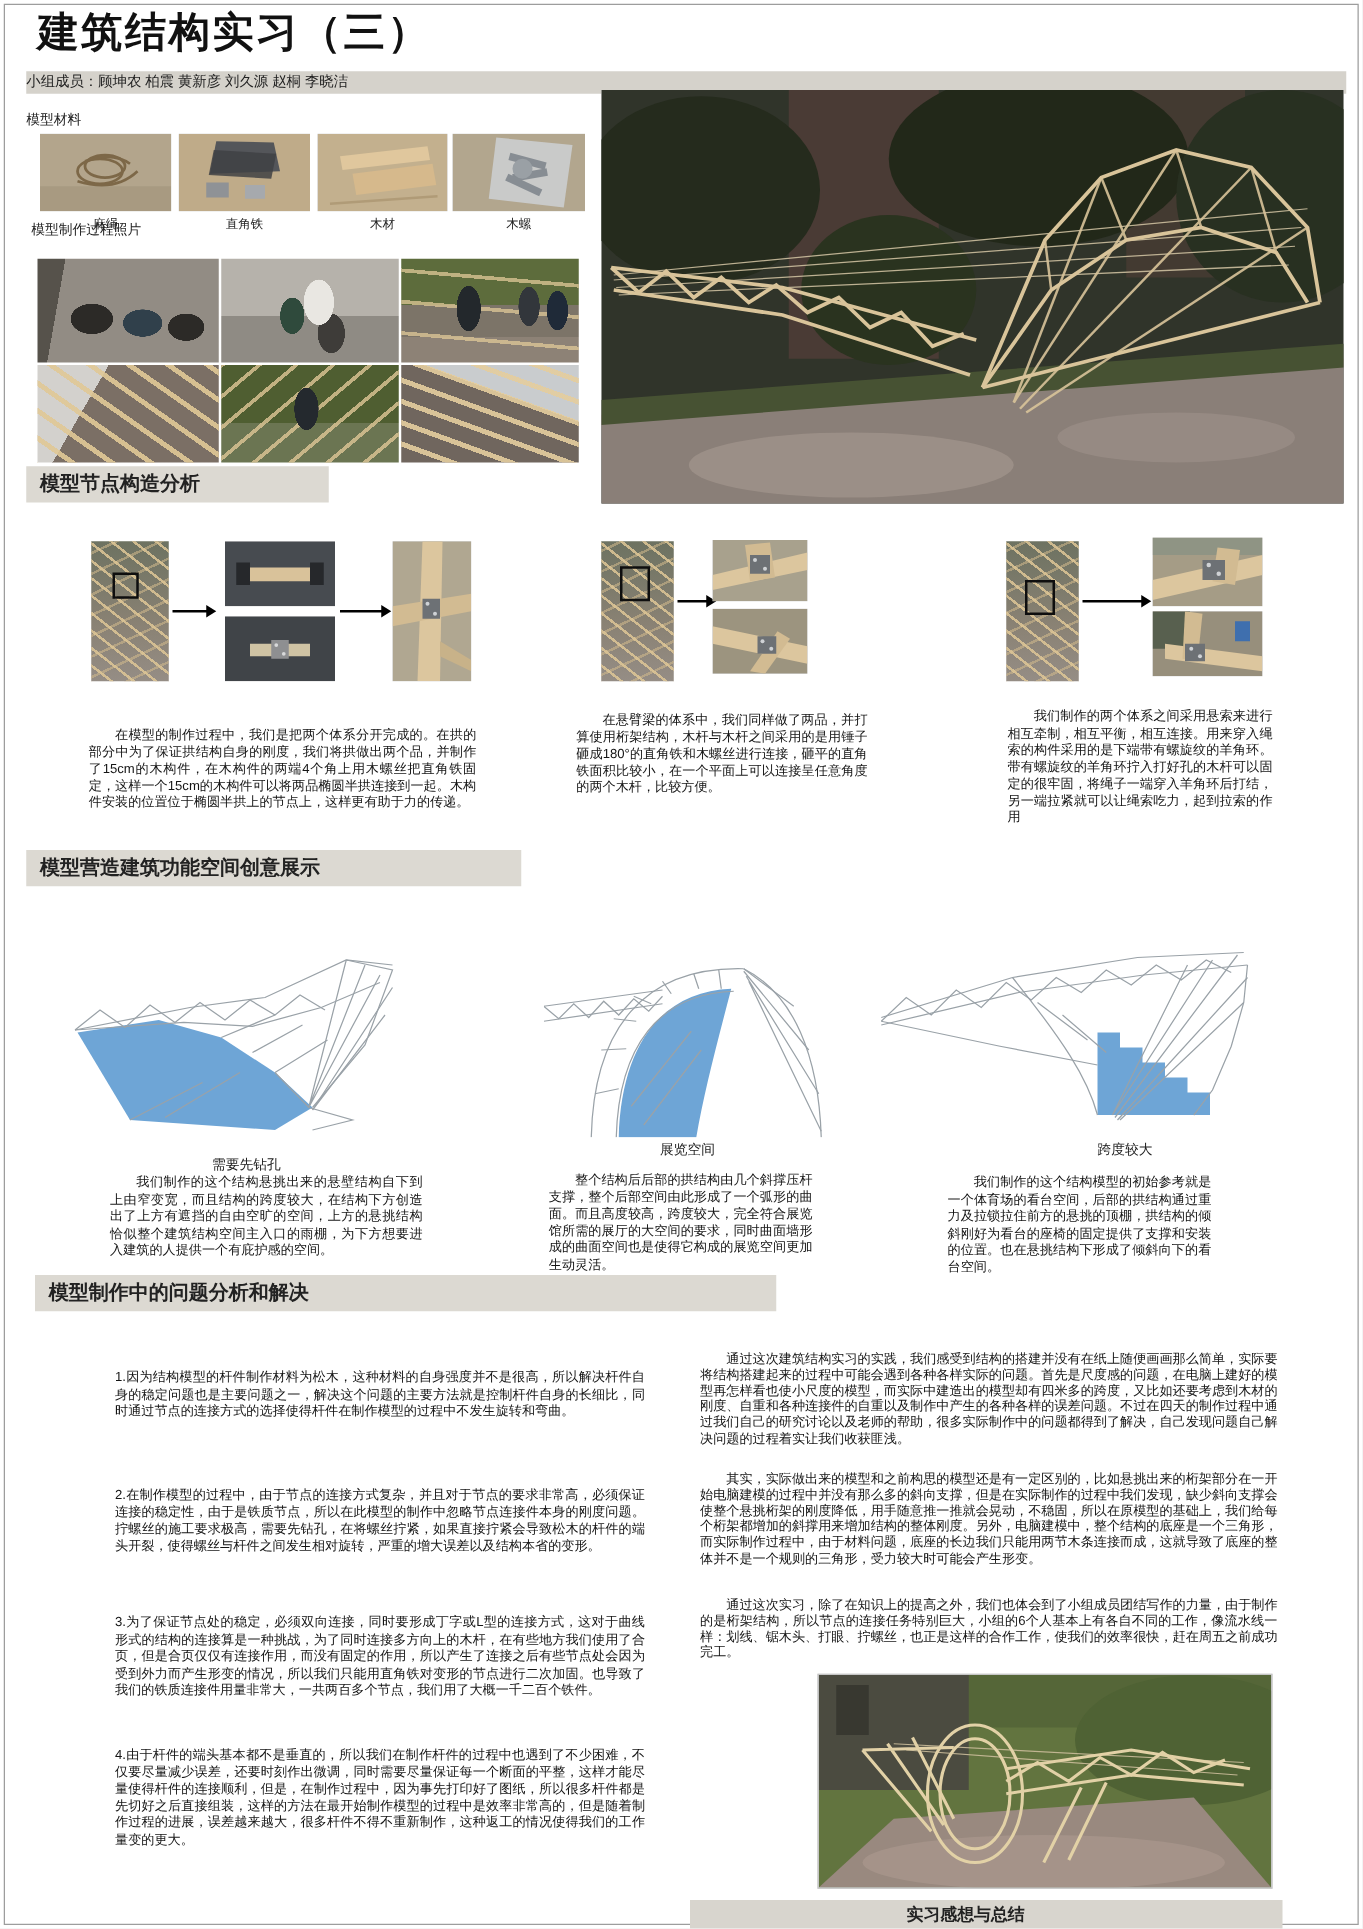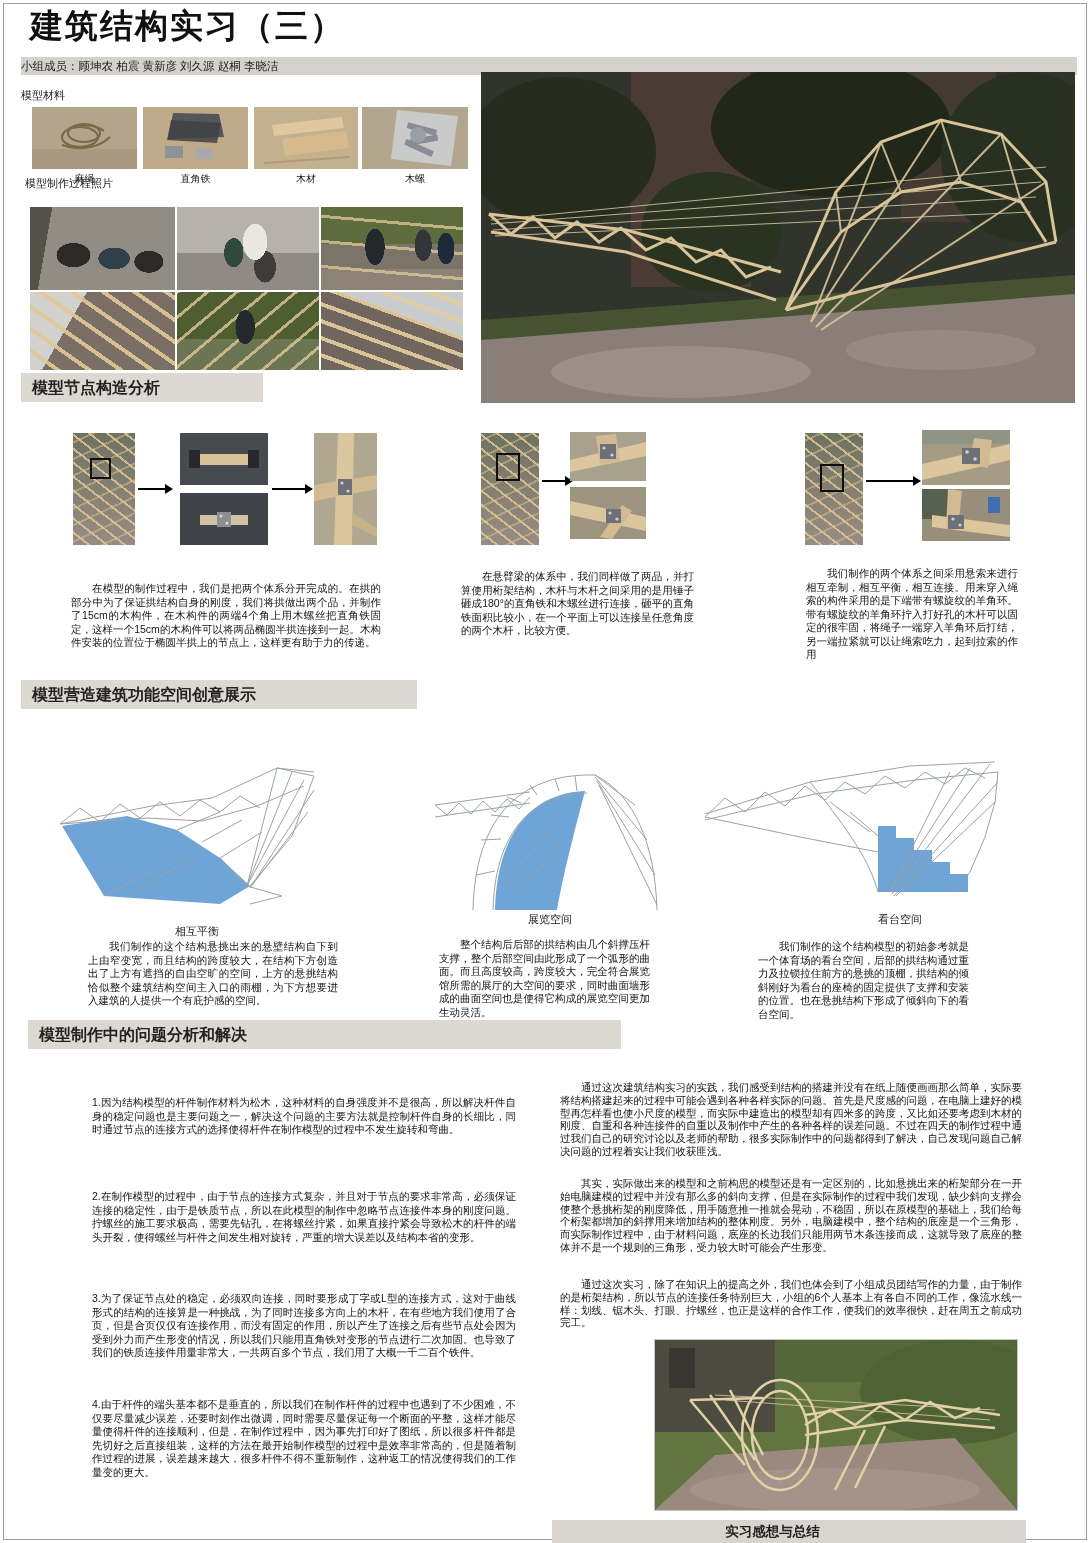--- a/index.html
+++ b/index.html
@@ -278,21 +278,21 @@
         <path d="M8,78 L95,72 L150,75 L205,60 L252,40"></path>
         <path d="M8,78 L28,62 L48,76 L68,58 L88,72 L108,56 L128,70 L148,54 L168,66 L188,50 L208,62"></path>
         <path d="M225,22 L262,30 L240,90 L198,140"></path>
         <path d="M195,140 L225,22 M195,140 L240,26 M195,140 L252,34 M198,142 L262,44 M198,142 L256,66"></path>
         <path d="M125,84 L168,66 M150,96 L190,74 M168,112 L210,86"></path>
         <path d="M168,112 L195,140 L230,150 L198,158"></path>
         <path d="M52,150 L110,120 M80,148 L140,112"></path>
       </g>
     </svg>
   </div>
-  <div class="space-label" style="left:52px;top:924px;width:290px;">相互平衡</div>
+  <div class="space-label" style="left:52px;top:924px;width:290px;">需要先钻孔</div>
   <div class="para ind" style="left:88px;top:940px;width:250px;">我们制作的这个结构悬挑出来的悬壁结构自下到上由窄变宽，而且结构的跨度较大，在结构下方创造出了上方有遮挡的自由空旷的空间，上方的悬挑结构恰似整个建筑结构空间主入口的雨棚，为下方想要进入建筑的人提供一个有庇护感的空间。</div>
 
   <div class="photo" style="left:435px;top:745px;width:230px;height:165px;background:#fff;">
     <svg viewBox="0 0 230 165" preserveAspectRatio="none">
       <rect width="230" height="165" fill="#ffffff"></rect>
       <path d="M60,165 C62,90 95,48 150,46 C138,92 128,130 122,165 Z" fill="#6ea5d6"></path>
       <g stroke="#9aa2a8" stroke-width="1" fill="none">
         <path d="M0,60 L95,47 M0,72 L95,58"></path>
         <path d="M0,60 L12,70 L24,58 L36,69 L48,56 L60,67 L72,54 L84,64 L95,52"></path>
         <path d="M38,165 C40,78 80,28 160,30"></path>
@@ -316,21 +316,21 @@
         <path d="M5,78 L115,52 L215,38 L298,30"></path>
         <path d="M5,75 L25,56 L45,70 L65,50 L85,64 L105,44 L125,58 L145,40 L165,52 L185,34 L205,46 L225,30 L245,42 L265,26 L285,36"></path>
         <path d="M110,40 C150,90 170,120 178,150"></path>
         <path d="M5,75 L100,95 L178,110"></path>
         <path d="M190,150 L250,30 M190,150 L270,26 M192,152 L290,22 M194,154 L298,40 M196,154 L295,60"></path>
         <path d="M298,30 L295,60 L285,95 L270,130 L255,150"></path>
         <path d="M130,60 L170,90 M150,70 L185,100"></path>
       </g>
     </svg>
   </div>
-  <div class="space-label" style="left:755px;top:912px;width:290px;">看台空间</div>
+  <div class="space-label" style="left:755px;top:912px;width:290px;">跨度较大</div>
   <div class="para ind" style="left:758px;top:940px;width:211px;">我们制作的这个结构模型的初始参考就是一个体育场的看台空间，后部的拱结构通过重力及拉锁拉住前方的悬挑的顶棚，拱结构的倾斜刚好为看台的座椅的固定提供了支撑和安装的位置。也在悬挑结构下形成了倾斜向下的看台空间。</div>
 
   <div class="sec-bar" style="left:28px;top:1020px;width:593px;">
     <span>模型制作中的问题分析和解决</span>
   </div>
   <div class="para" style="left:92px;top:1096px;width:424px;">1.因为结构模型的杆件制作材料为松木，这种材料的自身强度并不是很高，所以解决杆件自身的稳定问题也是主要问题之一，解决这个问题的主要方法就是控制杆件自身的长细比，同时通过节点的连接方式的选择使得杆件在制作模型的过程中不发生旋转和弯曲。</div>
   <div class="para" style="left:92px;top:1190px;width:424px;">2.在制作模型的过程中，由于节点的连接方式复杂，并且对于节点的要求非常高，必须保证连接的稳定性，由于是铁质节点，所以在此模型的制作中忽略节点连接件本身的刚度问题。拧螺丝的施工要求极高，需要先钻孔，在将螺丝拧紧，如果直接拧紧会导致松木的杆件的端头开裂，使得螺丝与杆件之间发生相对旋转，严重的增大误差以及结构本省的变形。</div>
   <div class="para" style="left:92px;top:1292px;width:424px;">3.为了保证节点处的稳定，必须双向连接，同时要形成丁字或L型的连接方式，这对于曲线形式的结构的连接算是一种挑战，为了同时连接多方向上的木杆，在有些地方我们使用了合页，但是合页仅仅有连接作用，而没有固定的作用，所以产生了连接之后有些节点处会因为受到外力而产生形变的情况，所以我们只能用直角铁对变形的节点进行二次加固。也导致了我们的铁质连接件用量非常大，一共两百多个节点，我们用了大概一千二百个铁件。</div>
   <div class="para" style="left:92px;top:1398px;width:424px;">4.由于杆件的端头基本都不是垂直的，所以我们在制作杆件的过程中也遇到了不少困难，不仅要尽量减少误差，还要时刻作出微调，同时需要尽量保证每一个断面的平整，这样才能尽量使得杆件的连接顺利，但是，在制作过程中，因为事先打印好了图纸，所以很多杆件都是先切好之后直接组装，这样的方法在最开始制作模型的过程中是效率非常高的，但是随着制作过程的进展，误差越来越大，很多杆件不得不重新制作，这种返工的情况使得我们的工作量变的更大。</div>
 

